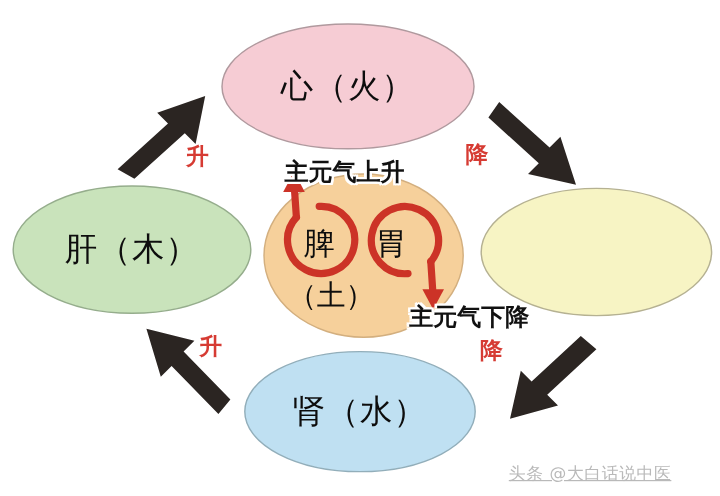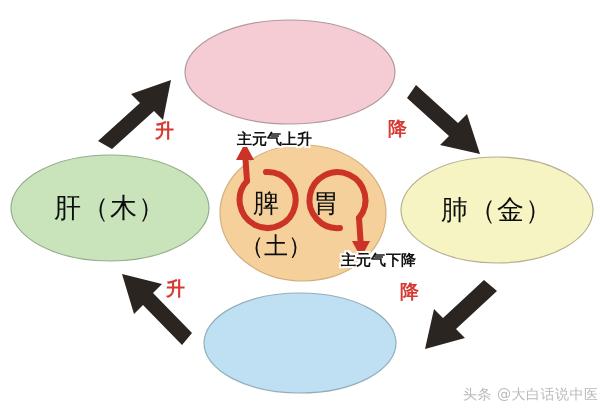--- a/index.html
+++ b/index.html
@@ -54,21 +54,21 @@
     position: absolute;
     font-family: "DejaVu Sans", "Liberation Sans", sans-serif;
     font-size: 19px;
     font-weight: bold;
     color: #d63b33;
     white-space: nowrap;
   }
   .qi-caption {
     position: absolute;
     font-family: Liberation Mono, monospace;
-    font-size: 15px;
+    font-size: 20px;
     font-weight: bold;
     color: #111111;
     white-space: nowrap;
     -webkit-text-stroke: 3px #ffffff;
     paint-order: stroke fill;
     text-shadow:
       -2px -2px 0 #fff,  2px -2px 0 #fff,
       -2px  2px 0 #fff,  2px  2px 0 #fff,
       -2px  0   0 #fff,  2px  0   0 #fff,
        0   -2px 0 #fff,  0    2px 0 #fff;
@@ -130,39 +130,40 @@
     <g>
 
       <path d="M 340 228
                a 28 28 0 1 1 19 -10" fill="none" stroke="#cc3327" stroke-width="6" stroke-linecap="round"></path>
 
       <path d="M 359 218 L 361 248" fill="none" stroke="#cc3327" stroke-width="6" stroke-linecap="round"></path>
       <polygon fill="#cc3327" points="361,258 352,241 370,241"></polygon>
     </g>
   </svg>
 
+  <div class="node-label" style="left:185px; top:47px; width:210px; height:50px;">心（火）</div>
 
   <div class="node-label" style="left:11px; top:183px; width:198px; height:50px;text-align:right;">肝（木）</div>
 
-  <div class="node-label" style="left:401px; top:185px; width:192px; height:50px;">肺（金）</div>
 
+  <div class="node-label" style="left:204px; top:318px; width:192px; height:50px;">肾（水）</div>
 
   <div class="center-organ" style="left:253px; top:186px;">脾</div>
 
   <div class="center-organ" style="left:313px; top:186px;">胃</div>
 
   <div class="center-element" style="left:240px; top:230px;">（土）</div>
 
   <div class="qi-caption" style="left:237px; top:130px;"><span>主元气上升</span></div>
 
   <div class="qi-caption" style="left:341px; top:251px;text-align:right;"><span>主元气下降</span></div>
 
   <div class="flow-tag" style="left:155px; top:118px;">升</div>
 
   <div class="flow-tag" style="left:388px; top:116px;">降</div>
 
   <div class="flow-tag" style="left:166px; top:276px;">升</div>
 
   <div class="flow-tag" style="left:400px; top:279px;">降</div>
 
-  <div class="watermark" style="left:463px; top:386px;">头条 @大白话说中医</div>
+  <div class="watermark" style="left:424px; top:386px;text-decoration:underline;">头条 @大白话说中医</div>
 
 </div>
 
 </body></html>

